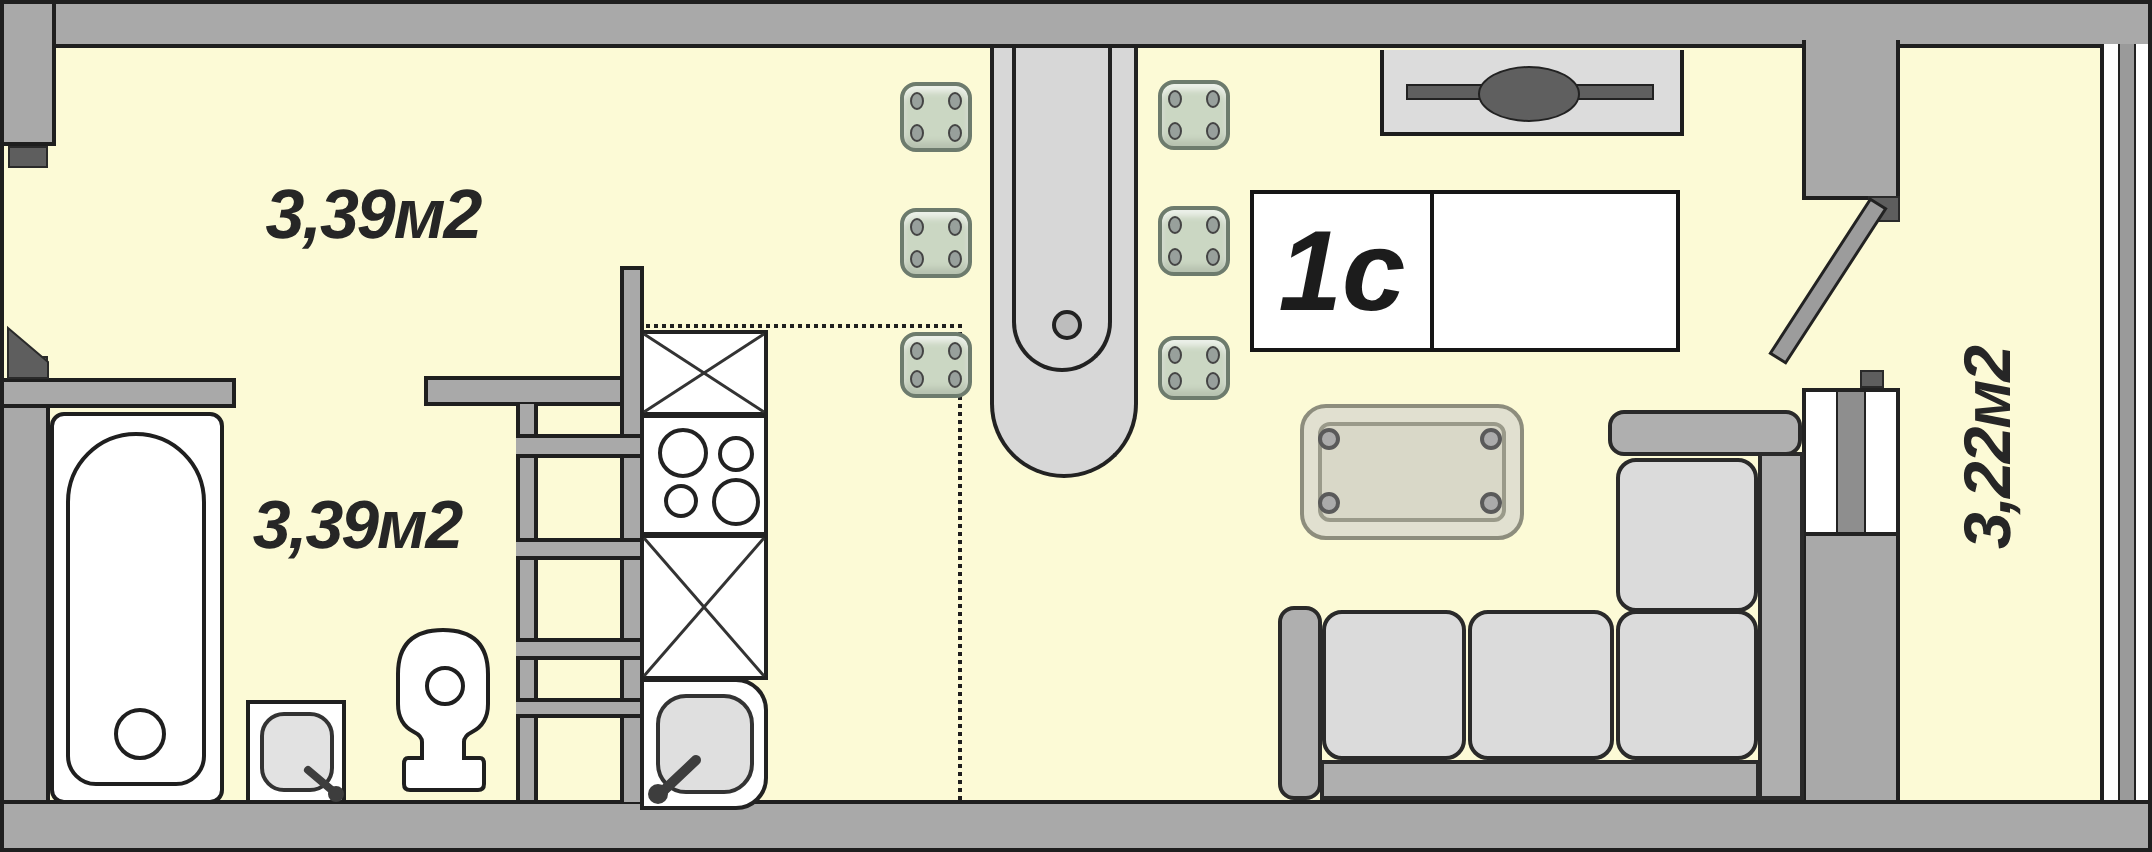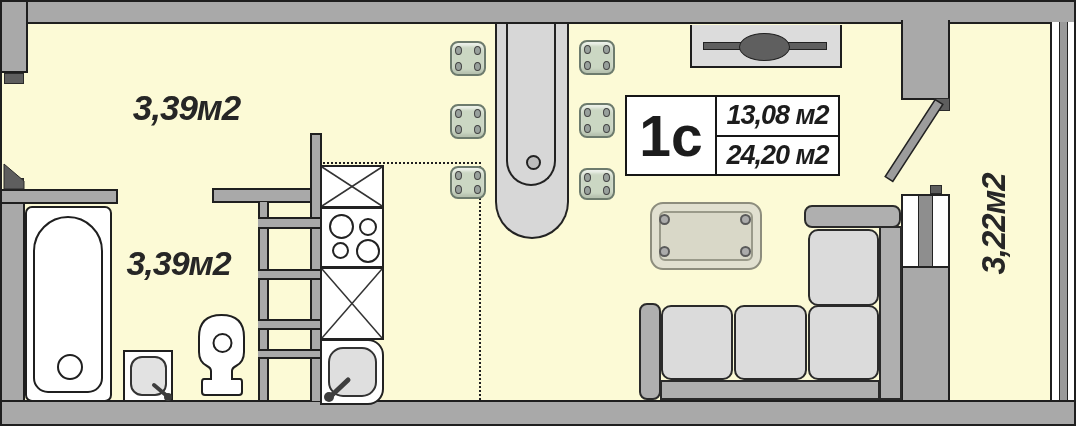--- a/index.html
+++ b/index.html
@@ -37,21 +37,21 @@
   .burner{position:absolute;background:#fff;border:2px solid #222;border-radius:50%;box-sizing:border-box;}
   .cushion{background:var(--cushion,#DBDBDB);border:2px solid #2a2a2a;border-radius:10px;}
   .sofa-frame{background:var(--sofa-frame,#AFAFAF);border:2px solid #2a2a2a;}
   .ct-dot{position:absolute;width:11px;height:11px;border-radius:50%;background:#ababab;border:2px solid #5a5a5a;box-sizing:border-box;}
   .dotted-h{border-top:2px dotted #1f1f1f;}
   .dotted-v{border-left:2px dotted #1f1f1f;}
   #unit-box{display:flex;background:#fff;border:2px solid #161616;}
   #unit-box .left-cell{
     flex:0 0 88px;display:flex;align-items:center;justify-content:center;
     border-right:2px solid #161616;
-    font-size:57px;font-weight:bold;color:#1c1c1c;
+    font-size:57px;font-weight:bold;font-style:italic;color:#1c1c1c;
   }
   #unit-box .right-cells{flex:1;display:flex;flex-direction:column;}
   #unit-box .right-cells div{
     flex:1;display:flex;align-items:center;justify-content:center;
     font-size:27px;font-weight:bold;font-style:italic;color:#1c1c1c;letter-spacing:-1px;
   }
   #unit-box .right-cells div:first-child{border-bottom:2px solid #161616;}
   svg{display:block;}
 </style>
 </head>
@@ -141,24 +141,20 @@
   </div>
   <div class="abs stool" style="left:577px;top:166px;width:36px;height:32px;">
     <span class="stool-dot" style="left:3px;top:3px;"></span>
       <span class="stool-dot" style="right:3px;top:3px;"></span>
     <span class="stool-dot" style="left:3px;bottom:3px;"></span>
       <span class="stool-dot" style="right:3px;bottom:3px;"></span>
   </div>
 
   <div id="unit-box" class="abs" style="left:623px;top:93px;width:215px;height:81px;">
     <div class="left-cell">1с</div>
-    <div class="right-cells">
-      <div>13,08 м2</div>
-      <div>24,20 м2</div>
-    </div>
   </div>
 
   <div class="abs" style="left:688px;top:23px;width:152px;height:43px;background:#DCDCDC;border:2px solid #1d1d1d;border-top:none;">
     <div class="abs" style="left:11px;top:17px;width:124px;height:8px;background:#5F5F5F;border:1px solid #222;"></div>
     <div class="abs" style="left:47px;top:8px;width:51px;height:28px;background:#5F5F5F;border:1px solid #222;border-radius:50%;"></div>
   </div>
 
   <div class="abs" style="left:648px;top:200px;width:112px;height:68px;background:var(--wood,#E1E0D0);border:2px solid #8d8d7d;border-radius:13px;">
     <div class="abs" style="left:7px;top:7px;width:94px;height:50px;background:#D9D8C8;border:2px solid #9a9a8a;border-radius:6px;"></div>
     <span class="ct-dot" style="left:7px;top:10px;"></span>

